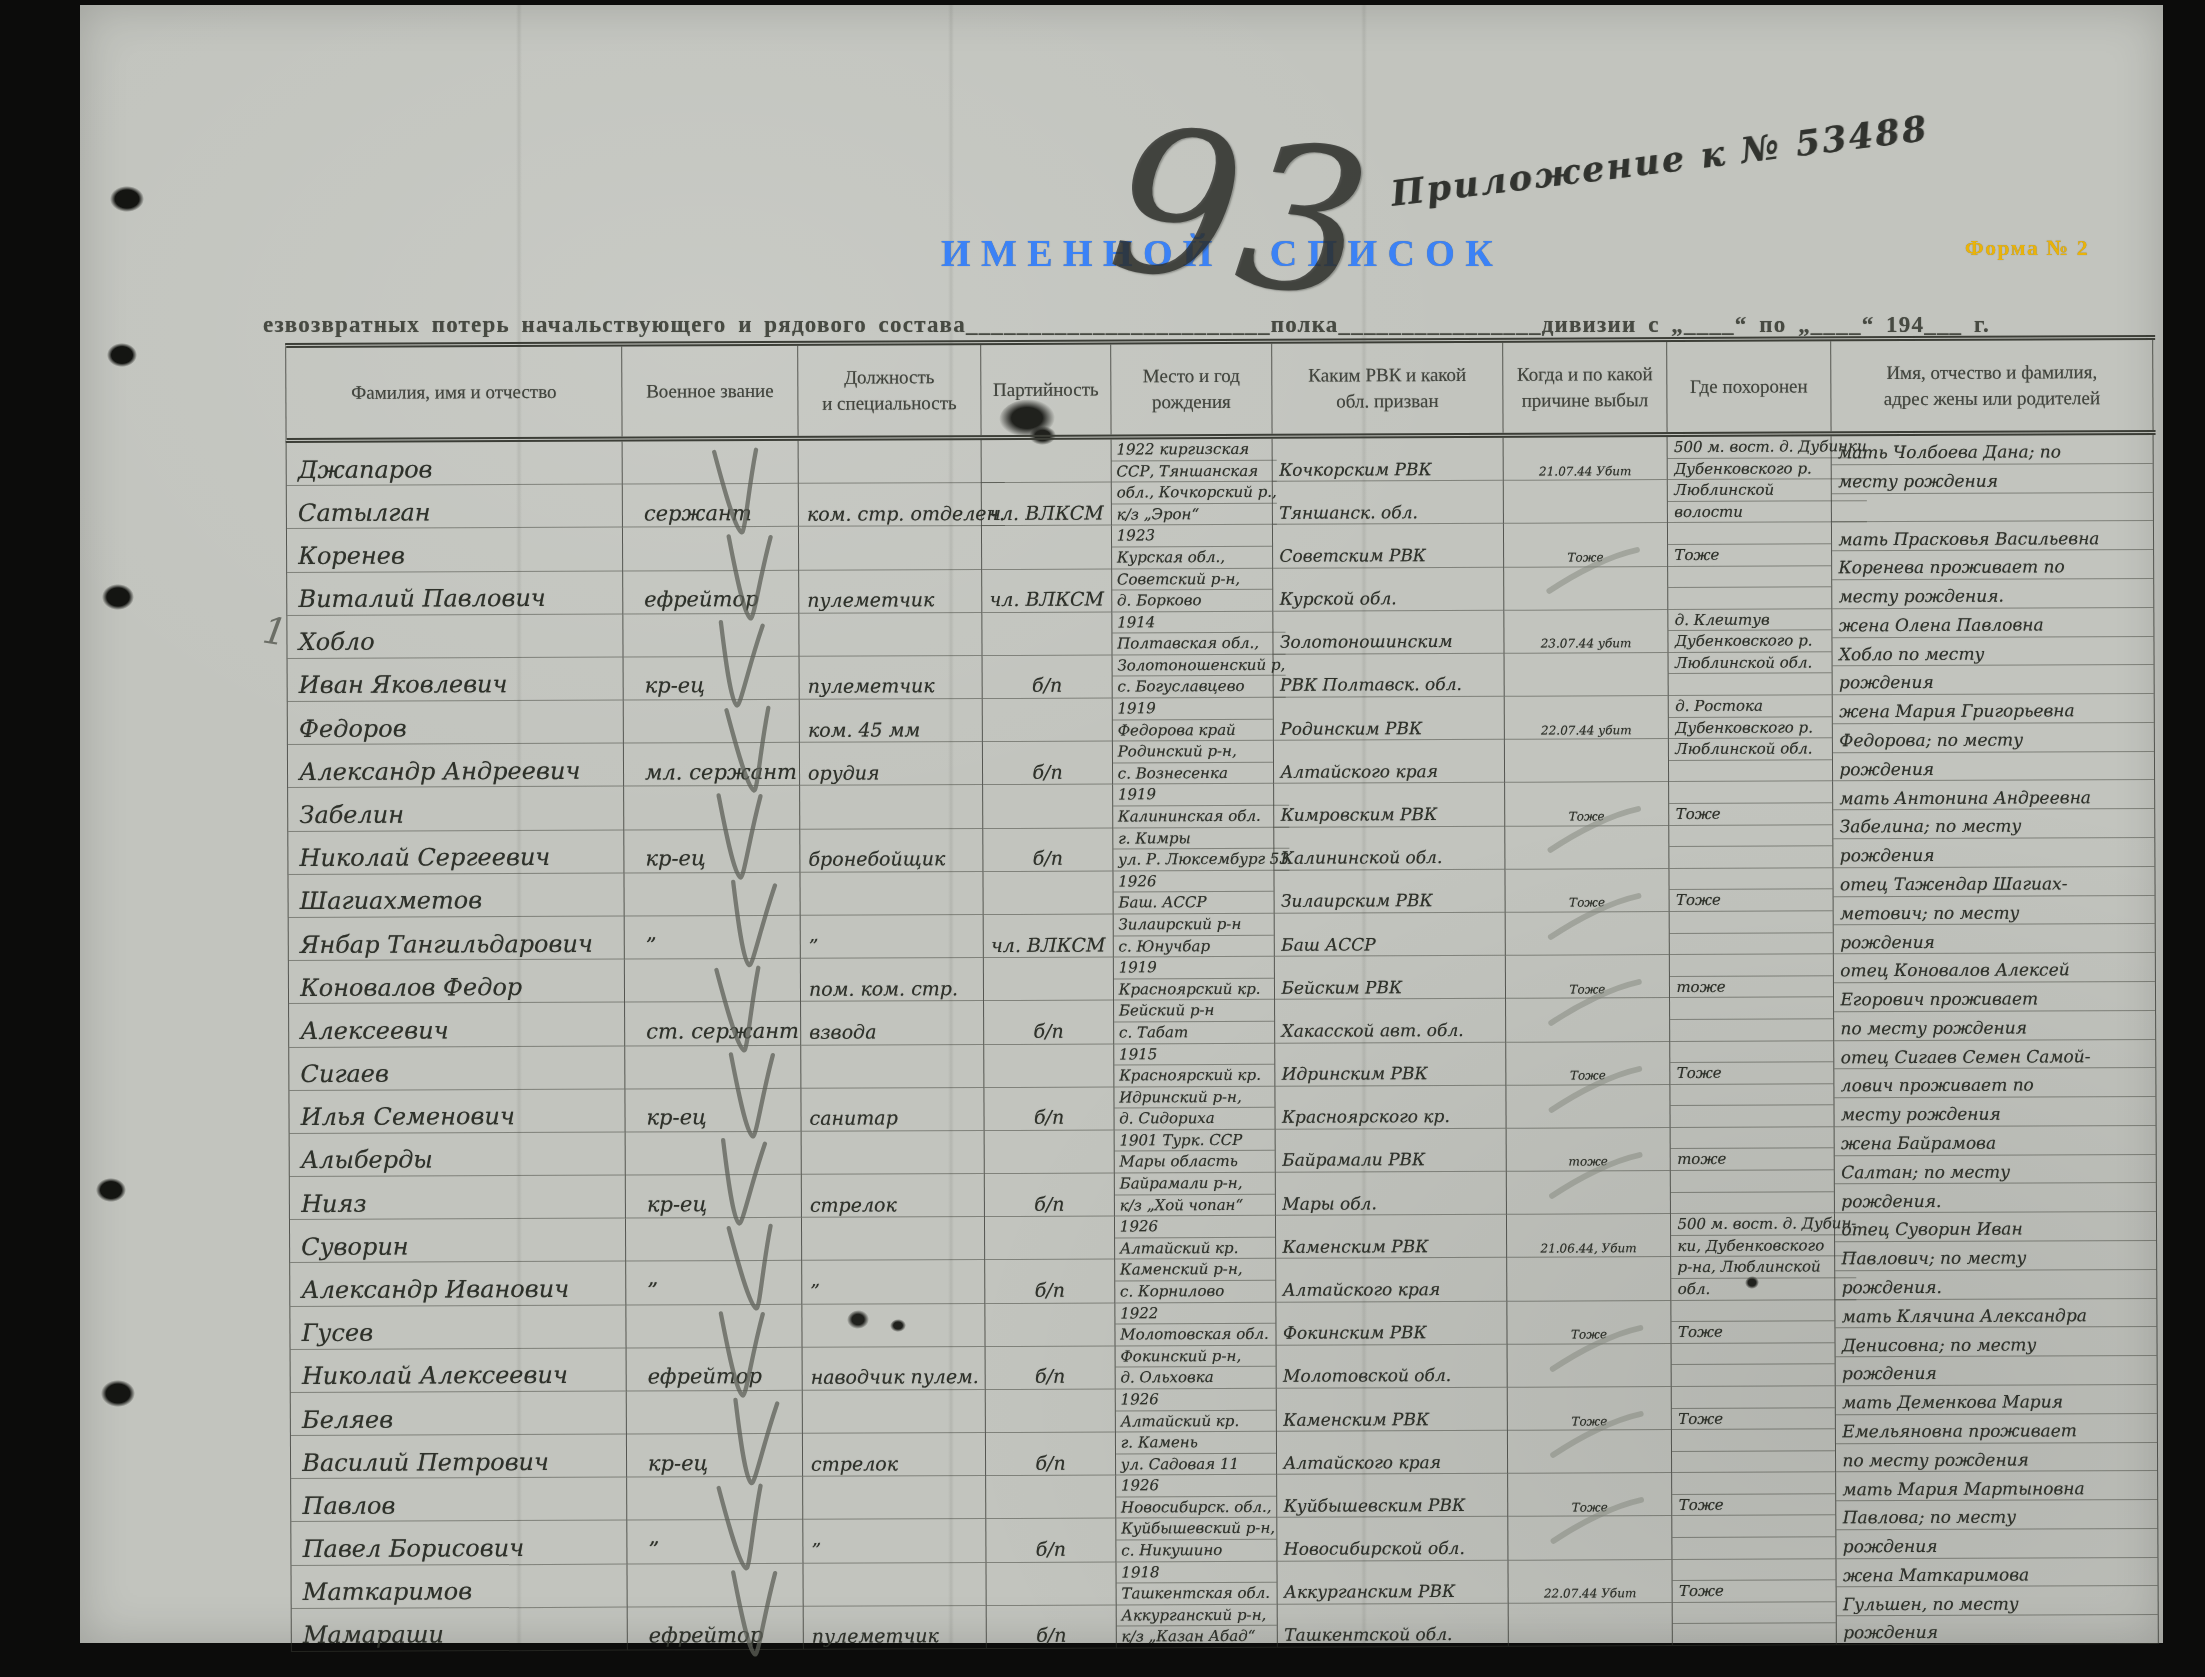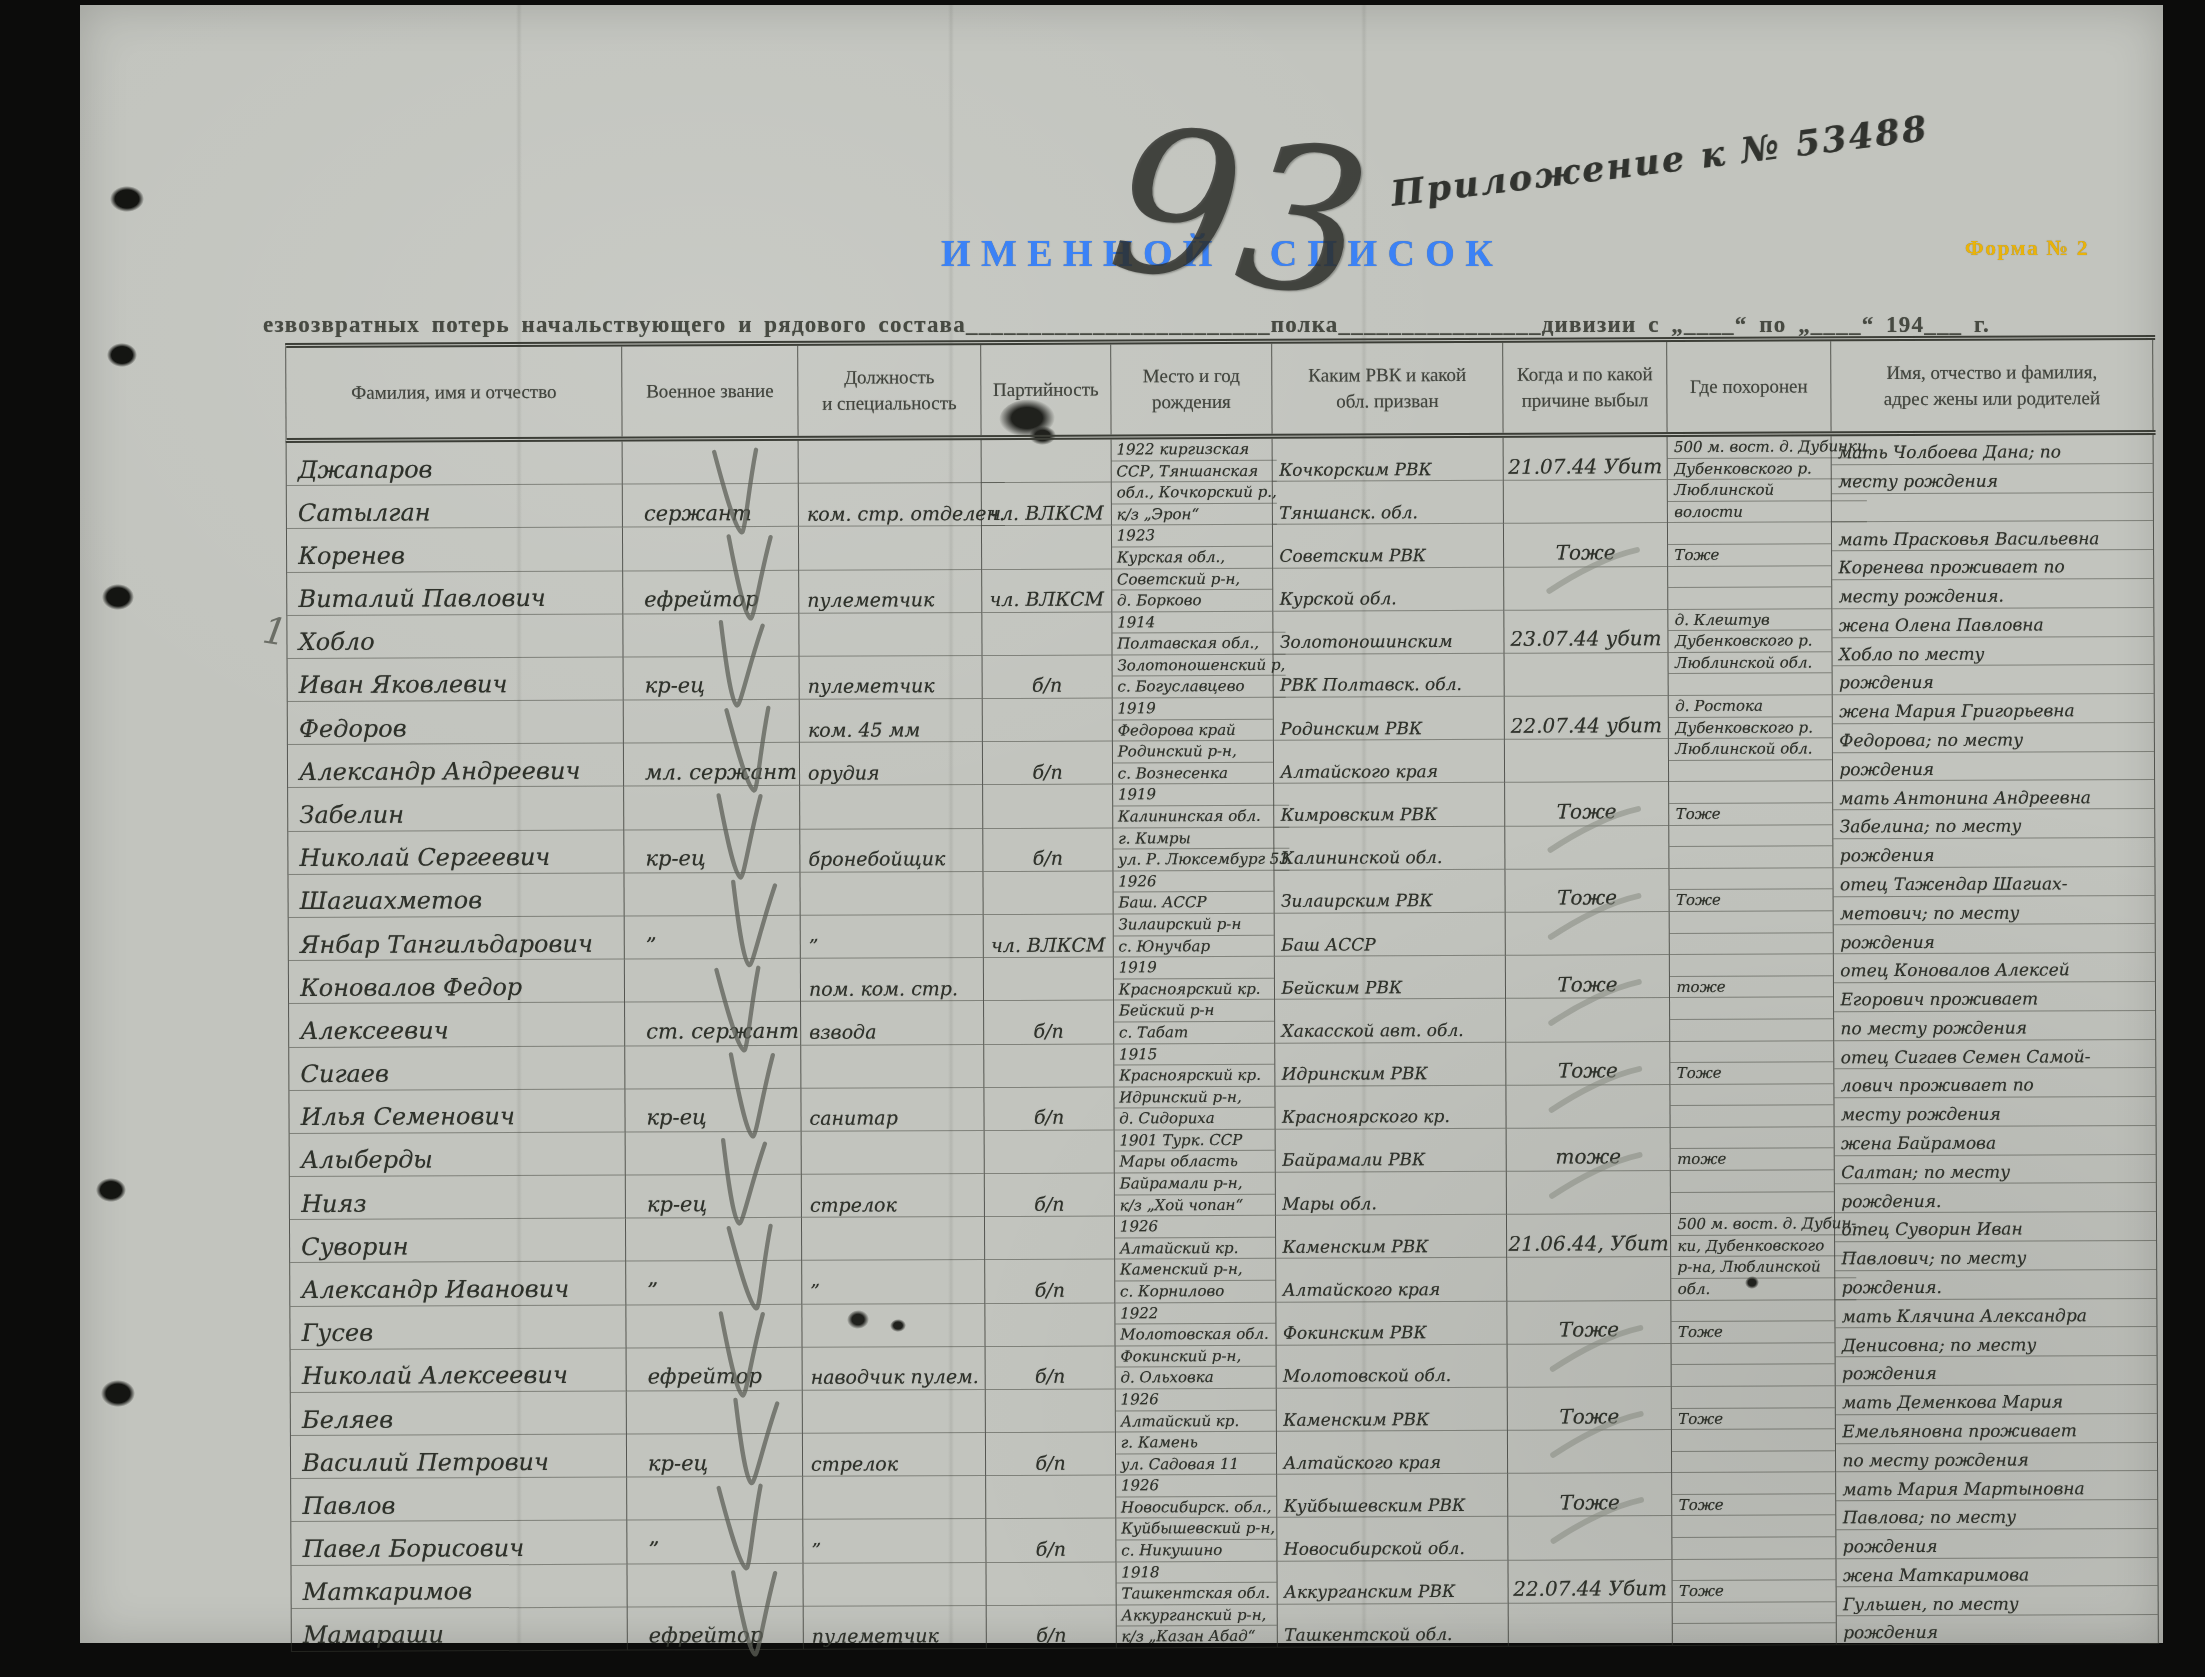--- a/index.html
+++ b/index.html
@@ -53,21 +53,21 @@
   .s2{grid-template-rows:repeat(2,1fr);} .s3{grid-template-rows:repeat(3,1fr);} .s4{grid-template-rows:repeat(4,1fr);}
   .line{border-bottom:1.2px solid rgba(62,64,56,.5);display:flex;align-items:flex-end;
         padding:0 0 1.6px 0;white-space:nowrap;overflow:visible;}
   .line span{display:block;color:#2e312a;text-shadow:0 0 0.8px rgba(46,49,42,.55);}
   .c-name .line{padding-left:11.2px;font-size:24px;}
   .c-rank .line{padding-left:21px;font-size:21px;}
   .c-pos  .line{padding-left:8px;font-size:19px;}
   .c-party .line{justify-content:center;font-size:19px;}
   .c-birth .line{padding-left:4.8px;font-size:15px;}
   .c-rvk  .line{padding-left:6.4px;font-size:17px;}
-  .c-fate .line{justify-content:center;font-size:20px;text-align:right;}
+  .c-fate .line{justify-content:center;font-size:12px;text-align:right;}
   .c-burial .line{padding-left:6.4px;font-size:15px;text-align:center;}
   .c-family .line{padding-left:6.4px;font-size:17px;}
   .check{position:absolute;left:395px;top:4.8px;width:112px;height:94px;pointer-events:none;}
   .slash{position:absolute;left:1239px;top:21px;width:134px;height:53px;pointer-events:none;}
 </style>
 </head>
 <body>
 
 <div class="stage">
   <div class="paper">

